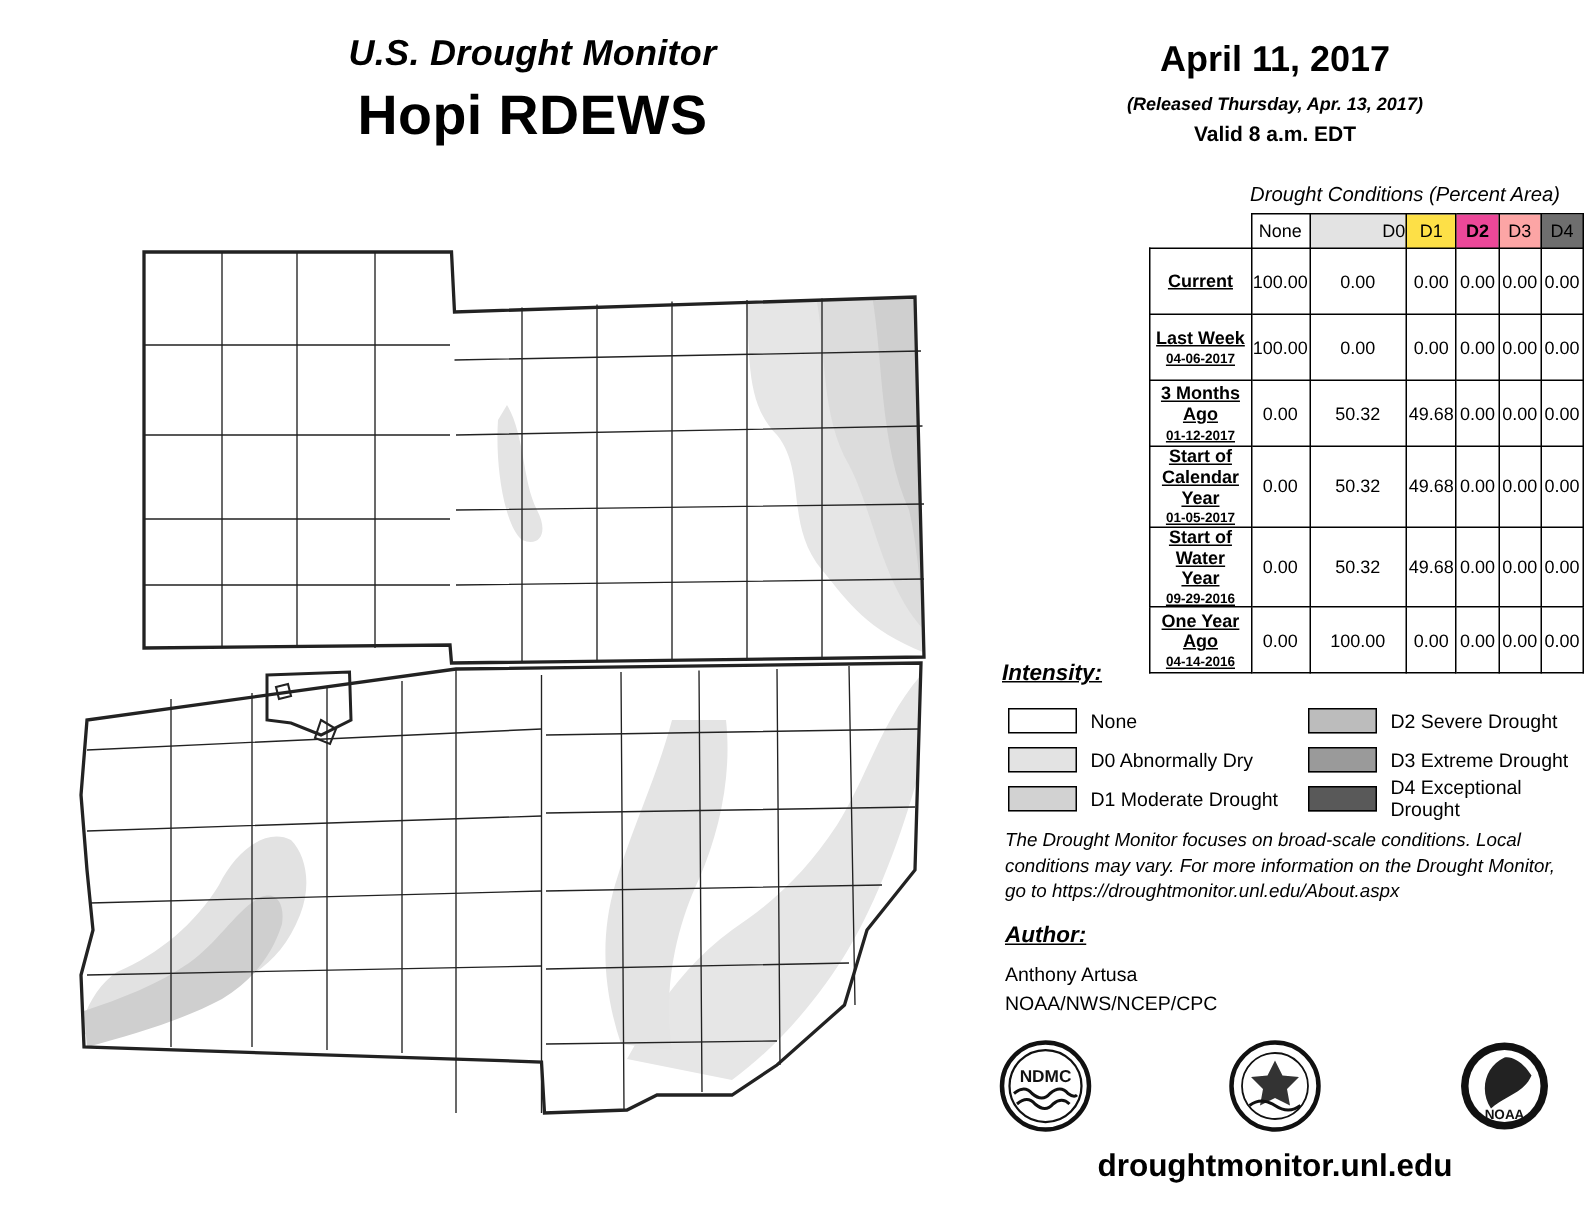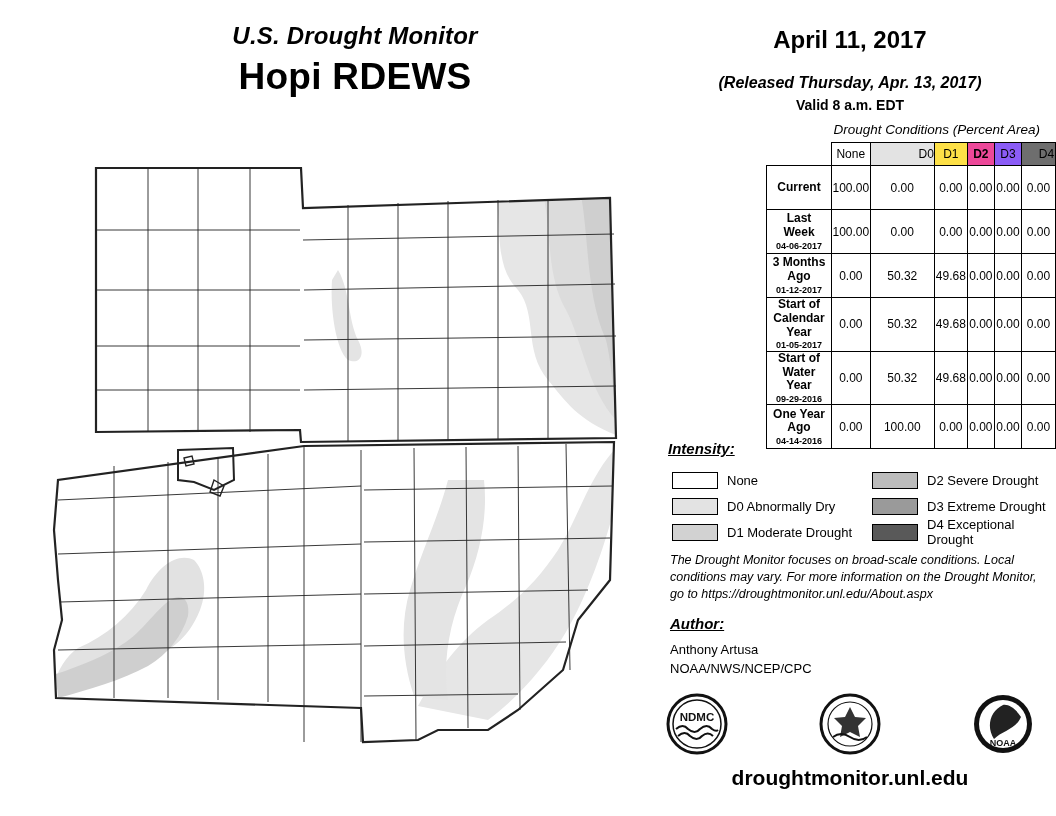--- a/index.html
+++ b/index.html
@@ -47,22 +47,22 @@
     width: 380px;
     text-align: center;
   }
   #date-main {
     font-weight: bold;
     font-size: 24px;
   }
   #date-released {
     font-weight: bold;
     font-style: italic;
-    font-size: 16px;
-    margin-top: 20px;
+    font-size: 12px;
+    margin-top: 8px;
   }
   #date-valid {
     font-weight: bold;
     font-size: 14px;
     margin-top: 5px;
     text-align: center;
   }
 
   
   #table-caption {
@@ -90,33 +90,34 @@
   #cond-table thead th {
     height: 23px;
     width: 44px;
     font-size: 12px;
     font-weight: normal;
   }
   #cond-table thead th.hdr-none { background: #ffffff; }
   #cond-table thead th.hdr-d0   { background: #e3e3e3; padding-left: 48px; }
   #cond-table thead th.hdr-d1   { background: #fde047; }
   #cond-table thead th.hdr-d2   { background: #ec4899; font-weight: bold; }
-  #cond-table thead th.hdr-d3   { background: #8b5cf6; }
-  #cond-table thead th.hdr-d4   { background: #6e6e6e; padding-left: 16px; }
+  #cond-table thead th.hdr-d3   { background: #fca5a5; }
+  #cond-table thead th.hdr-d4   { background: #6e6e6e; }
   #cond-table tbody td {
     height: 44px;
     width: 44px;
     font-size: 12px;
   }
   #cond-table tbody td.rowlabel {
     width: 106px;
     font-weight: bold;
     font-size: 12px;
     line-height: 1.15;
     padding: 0 3px;
+    text-decoration: underline;
   }
   #cond-table tbody td.rowlabel .sub {
     display: block;
     font-weight: bold;
     font-size: 9px;
     margin-top: 1px;
   }
   
 
   

